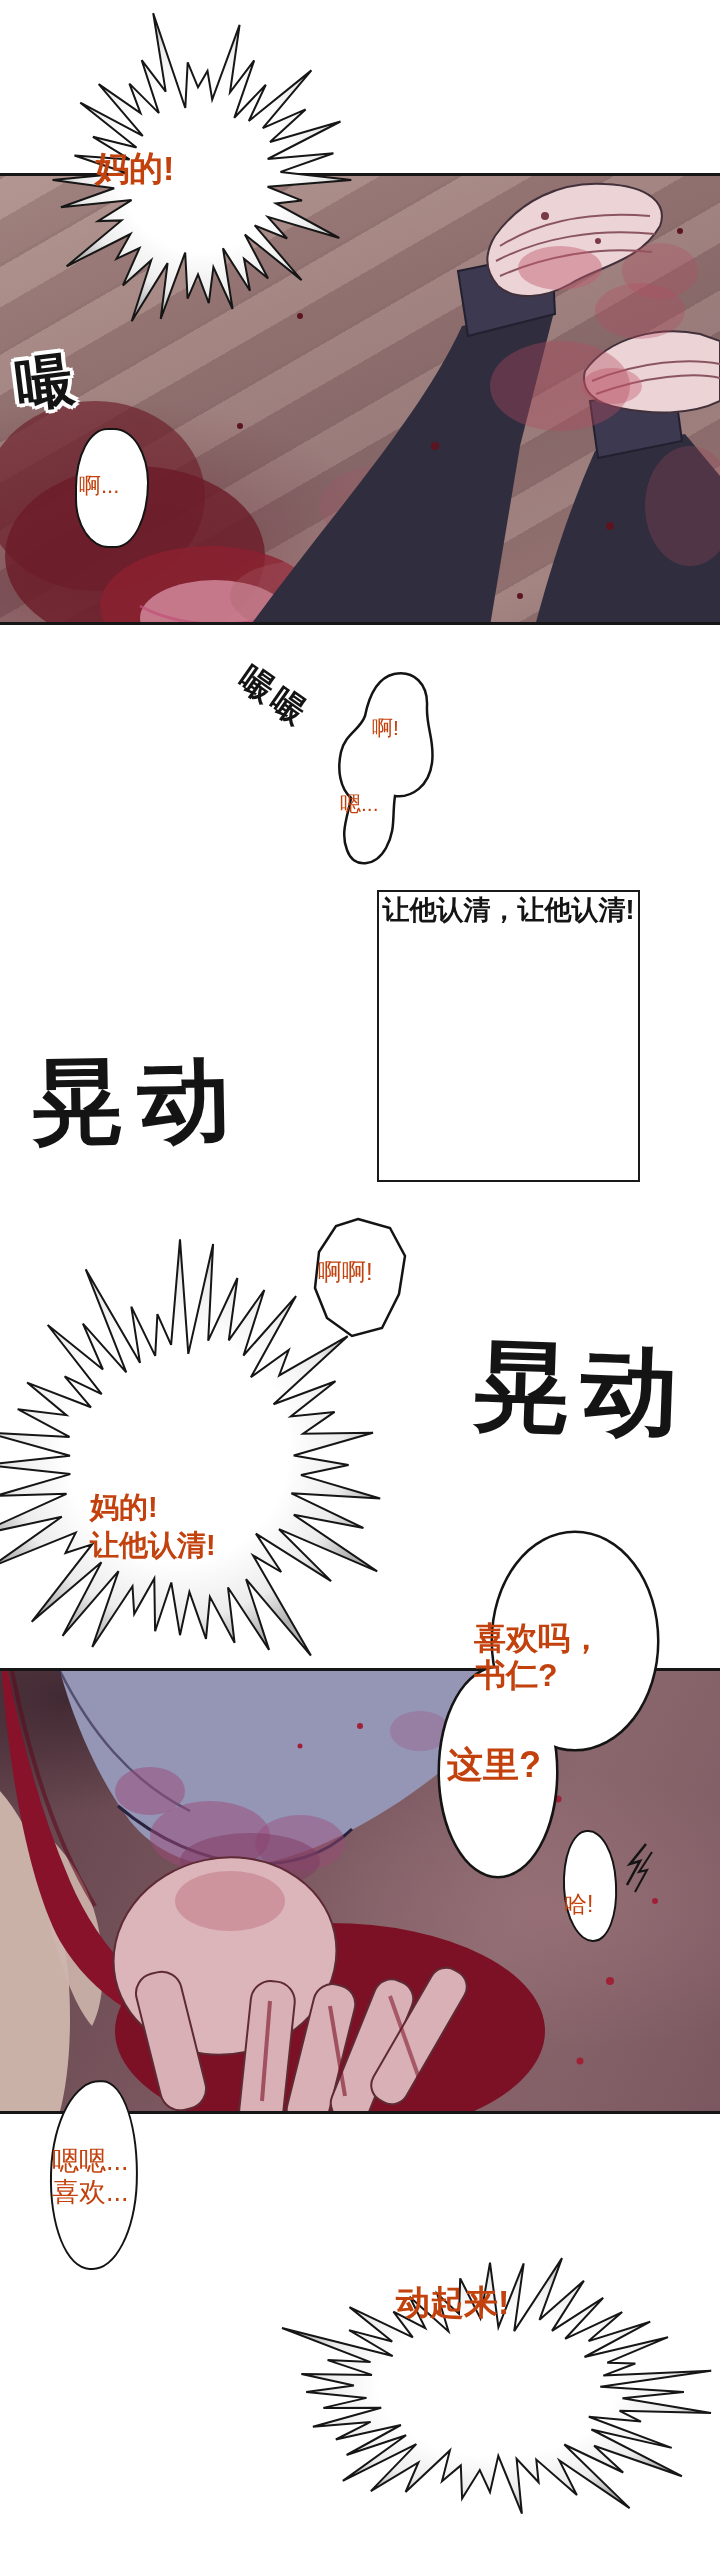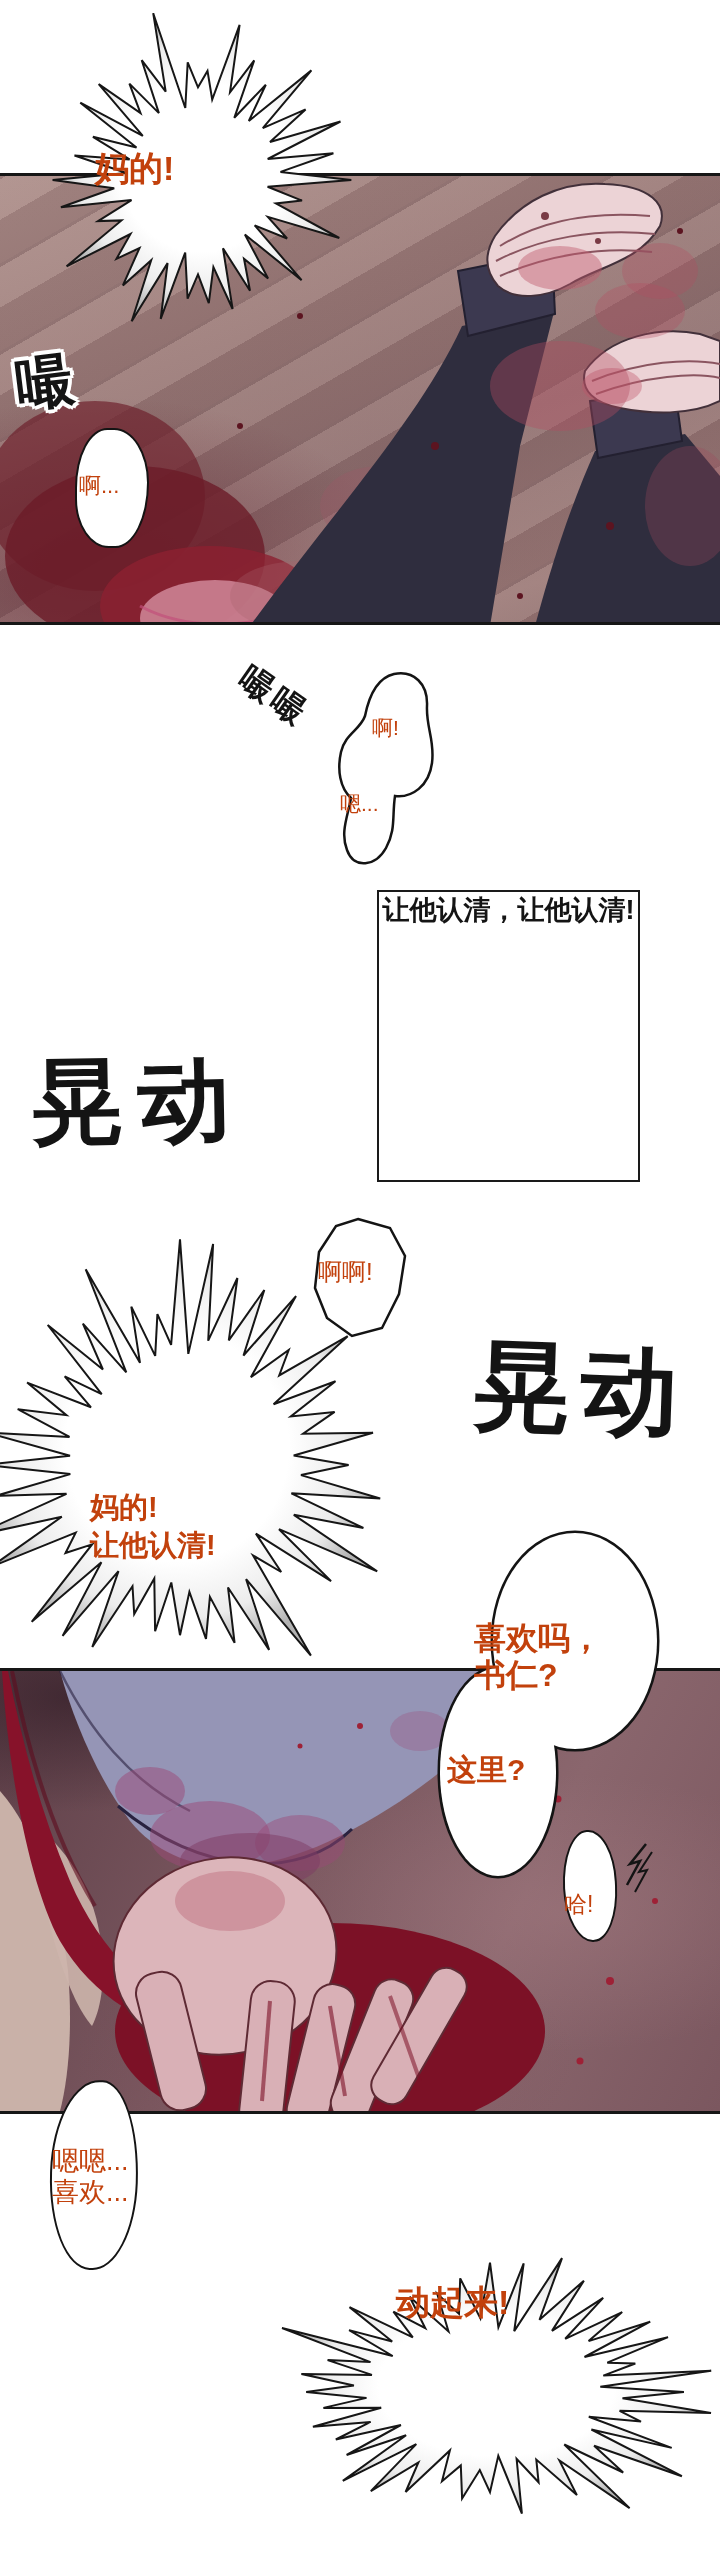--- a/index.html
+++ b/index.html
@@ -27,21 +27,21 @@
   
   .speech{position:absolute;z-index:7;text-align:left;color:#c2410c;line-height:1.3;}
   .b1{left:95px;top:146px;width:200px;font-size:34px;font-weight:700;}
   .b2{left:90px;top:1488px;width:280px;font-size:29px;font-weight:700;line-height:38px;}
   .b3{left:396px;top:2280px;width:180px;font-size:34px;font-weight:700;}
   .t-ah-soft{left:79px;top:472px;width:66px;font-size:22px;}
   .t-ah-sharp{left:372px;top:714px;width:64px;font-size:21px;}
   .t-mm-soft{left:340px;top:790px;width:70px;font-size:21px;}
   .t-ahh{left:318px;top:1256px;width:82px;font-size:24px;}
   .t-like{left:474px;top:1584px;width:168px;font-size:32px;font-weight:600;line-height:37px;margin-top:36px;}
-  .t-here{left:447px;top:1742px;width:106px;font-size:30px;font-weight:600;margin-top:8px;}
+  .t-here{left:447px;top:1742px;width:106px;font-size:36px;font-weight:600;}
   .t-ha{left:564px;top:1890px;width:52px;font-size:23px;}
   .t-mmm{left:52px;top:2146px;width:86px;font-size:27px;line-height:31px;}
   
   .bubble{position:absolute;background:#fff;border:2.5px solid #141414;z-index:6;box-sizing:border-box;}
   .bub-ah-soft{left:75px;top:428px;width:74px;height:120px;border-radius:48% 52% 50% 50%/55% 50% 60% 45%;}
   .bub-ha{left:563px;top:1830px;width:54px;height:112px;border-radius:50% 50% 48% 52%/52% 48% 50% 50%;transform:rotate(-3deg);}
   .bub-mmm{left:50px;top:2080px;width:88px;height:190px;border-radius:55% 45% 50% 50%/50% 55% 48% 52%;transform:rotate(2deg);}
   .bubble-svg{position:absolute;z-index:6;}
   
   .nbox{position:absolute;left:377px;top:890px;width:263px;height:292px;background:#fff;border:2px solid #1a1a1a;box-sizing:border-box;

